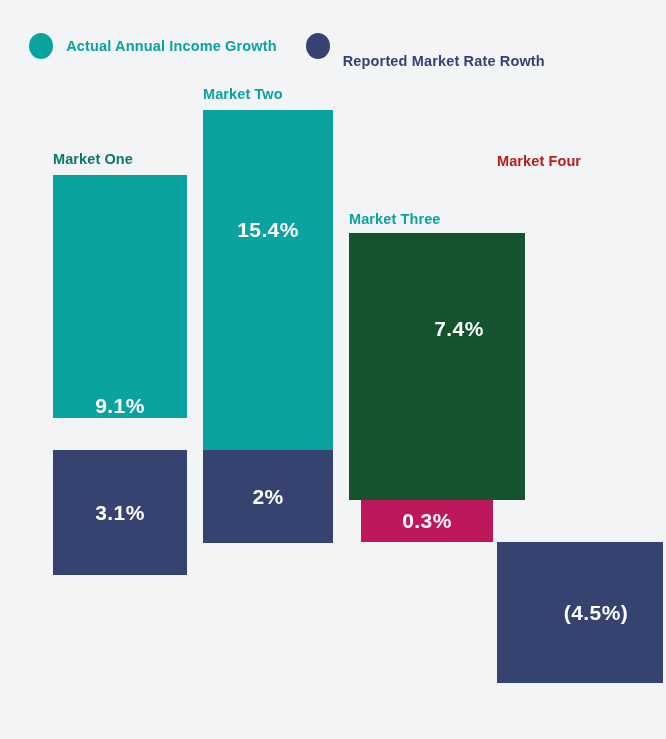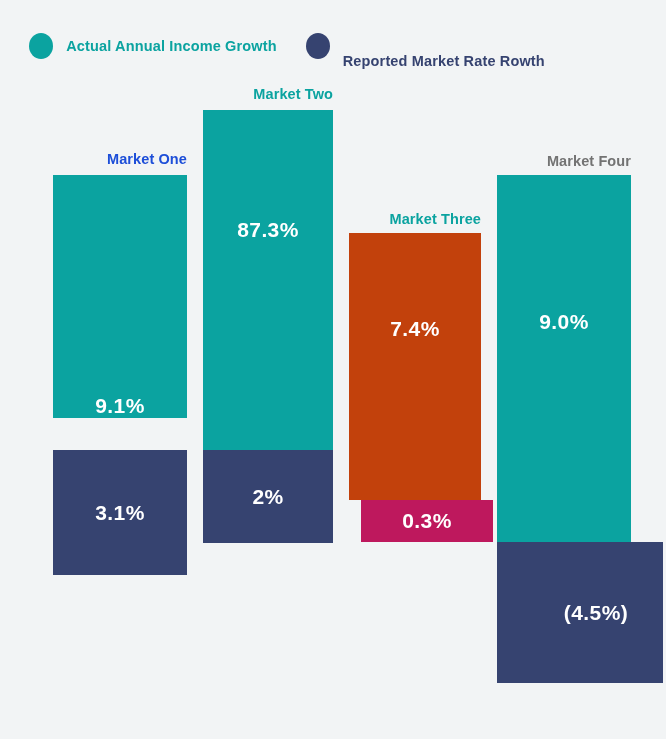--- a/index.html
+++ b/index.html
@@ -53,21 +53,21 @@
     height: 739px;
   }
   .bar-group {
     position: absolute;
     bottom: 0;
     top: 0;
   }
   .cat-label {
     position: absolute;
     width: 100%;
-    text-align: right;
+    text-align: left;
     font-size: 14.5px;
     font-weight: bold;
     letter-spacing: 0.1px;
     white-space: nowrap;
   }
   .seg {
     position: absolute;
     display: flex;
     align-items: center;
     justify-content: center;
@@ -93,52 +93,49 @@
   <div class="legend-item">
     <span class="legend-swatch" style="background:#364370;"></span>
     <span class="legend-label" style="color:#364370;margin-top:31px;">Reported Market Rate Rowth</span>
   </div>
 
 </div>
 
 <div class="plot">
 
   <div class="bar-group" style="left:53px; width:134px;">
-    <div class="cat-label" style="top:151px; color:#1d4ed8;">Market One</div>
+    <div class="cat-label" style="top:151px; color:#0f766e;">Market One</div>
     <div class="seg" style="left:0; width:134px; top:175px; height:243px; background:#0ba3a0;align-items:flex-end;">
       <span class="seg-label">9.1%</span>
     </div>
     <div class="seg" style="left:0; width:134px; top:418px; height:125px; background:#364370;margin-top:32px;">
       <span class="seg-label">3.1%</span>
     </div>
   </div>
 
   <div class="bar-group" style="left:203px; width:130px;">
     <div class="cat-label" style="top:86px; color:#0ba3a0;">Market Two</div>
     <div class="seg" style="left:0; width:130px; top:110px; height:340px; background:#0ba3a0;">
-      <span class="seg-label" style="position:absolute; top:108px;">87.3%</span>
+      <span class="seg-label" style="position:absolute; top:108px;">15.4%</span>
     </div>
     <div class="seg" style="left:0; width:130px; top:450px; height:93px; background:#364370;">
       <span class="seg-label">2%</span>
     </div>
   </div>
 
   <div class="bar-group" style="left:349px; width:132px;border-radius:31px;">
     <div class="cat-label" style="top:211px; color:#0ba3a0;">Market Three</div>
-    <div class="seg" style="left:0; width:132px; top:233px; height:267px; background:#c2410c;">
+    <div class="seg" style="left:0; width:132px; top:233px; height:267px; background:#14532d;padding-left:44px;">
       <span class="seg-label" style="position:absolute; top:84px;">7.4%</span>
     </div>
     <div class="seg" style="left:12px; width:132px; top:500px; height:42px; background:#be185d;">
       <span class="seg-label">0.3%</span>
     </div>
   </div>
 
   <div class="bar-group" style="left:497px; width:134px;">
-    <div class="cat-label" style="top:153px; color:#737373;">Market Four</div>
-    <div class="seg" style="left:0; width:134px; top:175px; height:367px; background:#0ba3a0;">
-      <span class="seg-label" style="position:absolute; top:135px;">9.0%</span>
-    </div>
+    <div class="cat-label" style="top:153px; color:#b91c1c;">Market Four</div>
     <div class="seg" style="left:0; width:134px; top:542px; height:141px; background:#364370;padding-left:32px;">
       <span class="seg-label">(4.5%)</span>
     </div>
   </div>
 
 </div>
 
 </body></html>

